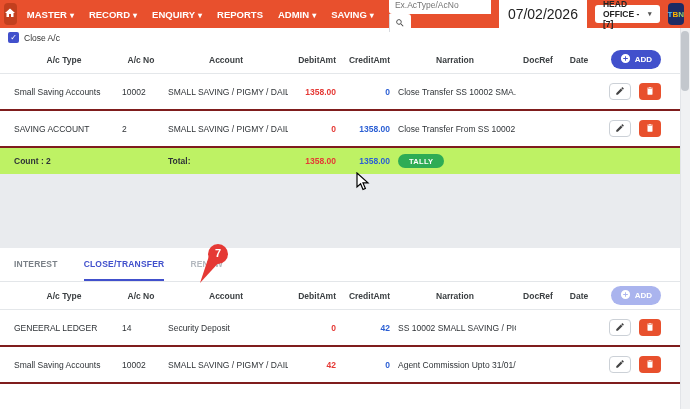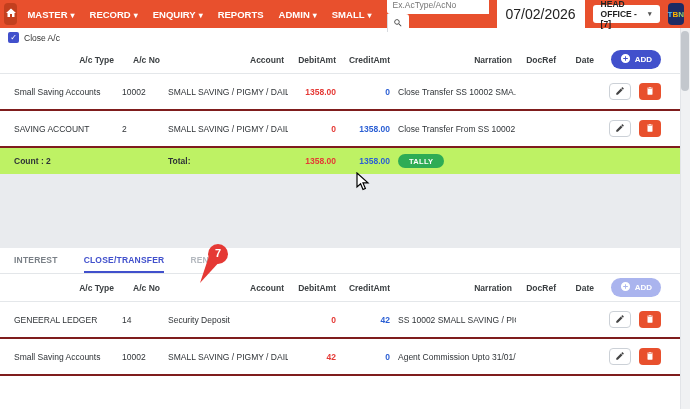--- a/index.html
+++ b/index.html
@@ -35,42 +35,42 @@
   .lower-card { top:248px; bottom:0; overflow:hidden; }
 
   .chk-row { display:flex; align-items:center; gap:5px; padding:4px 0 3px 8px; }
   .checkbox { width:11px; height:11px; background:#4150cc; border-radius:2px; display:inline-flex;
               align-items:center; justify-content:center; cursor:pointer; }
   .checkbox::after { content:"✓"; color:#fff; font-size:8px; line-height:1; }
   .chk-label { font-size:8.5px; color:#333; }
 
   
   table.grid { width:680px; border-collapse:collapse; table-layout:fixed; font-size:8.5px; }
-  .grid th { text-align:right; font-weight:bold; color:#3c4043; padding:4px 4px; font-size:8.5px;
+  .grid th { text-align:center; font-weight:bold; color:#3c4043; padding:4px 4px; font-size:8.5px;
              border-bottom:1px solid #e4e7ea; vertical-align:middle; }
   .grid th:first-child, .grid td:first-child { padding-left:14px; }
   .grid td { padding:9px 4px; border-bottom:2px solid #7f1d1d; color:#2f3337; vertical-align:middle;
              white-space:nowrap; overflow:hidden; }
   .grid .amt { text-align:right; }
   .grid td.debit { color:#e53935; font-weight:bold; }
   .grid td.credit { color:#2b5fd4; font-weight:bold; }
   .grid tfoot td { background:#bef264; font-weight:bold; padding:6px 4px; border-bottom:none; }
   .grid .actions { text-align:right; padding-right:19px; }
   .edit-btn { width:22px; height:17px; background:#fff; border:1px solid #ccd1d7; border-radius:4px;
               display:inline-flex; align-items:center; justify-content:center; cursor:pointer; margin-left:6px; }
   .del-btn { width:22px; height:17px; background:#e8502d; border:none; border-radius:4px;
              display:inline-flex; align-items:center; justify-content:center; cursor:pointer; margin-left:6px; }
   .add-btn { display:inline-flex; align-items:center; gap:4px; background:#4150cc; color:#fff; border:none;
              border-radius:11px; padding:3px 9px; font-size:8px; font-weight:bold; cursor:pointer; }
   .add-btn.disabled { background:#aab4ee; cursor:default; }
   .tally { display:inline-block; background:#2eac55; color:#fff; font-size:7.5px; font-weight:bold;
            padding:2.5px 11px; border-radius:9px; letter-spacing:.3px; }
 
   
-  .tabs { display:flex; gap:26px; padding-left:14px; border-bottom:1px solid #e3e6e9; height:26px;
+  .tabs { display:flex; gap:26px; padding-left:14px; border-bottom:1px solid #e3e6e9; height:34px;
           align-items:stretch; }
   .tab { font-size:8.5px; font-weight:bold; color:#7a8087; letter-spacing:.2px; cursor:pointer;
          display:flex; align-items:center; border-bottom:2px solid transparent; }
   .tab.active { color:#4150cc; border-bottom-color:#4150cc; }
   .tab.dim { color:#b4b9bf; }
   .btn-row { padding:12px 0 10px 185px; display:flex; gap:10px; }
   .save-btn { display:inline-flex; align-items:center; gap:4px; background:#4150cc; color:#fff;
               border:1px solid #3443ad; border-radius:4px; padding:5px 10px; font-size:8.5px; font-weight:bold; cursor:pointer; }
   .cancel-btn { background:#fff; color:#3c4043; border:1px solid #c8cdd3; border-radius:4px;
                 padding:5px 12px; font-size:8.5px; font-weight:bold; cursor:pointer; }
@@ -113,21 +113,21 @@
           <span class="caret-icon"></span>
         </div>
       <div class="menu-item">
           <span>REPORTS</span>
         </div>
       <div class="menu-item">
           <span>ADMIN</span>
           <span class="caret-icon"></span>
         </div>
       <div class="menu-item">
-          <span>SMALL</span>
+          <span>SAVING</span>
           <span class="caret-icon"></span>
         </div>
     </nav>
     <div class="search-group">
       <input class="search-input" placeholder="Ex.AcType/AcNo" style="">
       <button class="search-btn">
         <span>
           <svg viewBox="0 0 24 24" width="10" height="10">
               <path fill="#444" d="M15.5 14h-.79l-.28-.27a6.5 6.5 0 1 0-.7.7l.27.28v.79l5 4.99L20.49 19l-4.99-5zm-6 0A4.5 4.5 0 1 1 14 9.5 4.5 4.5 0 0 1 9.5 14z"></path>
             </svg>

